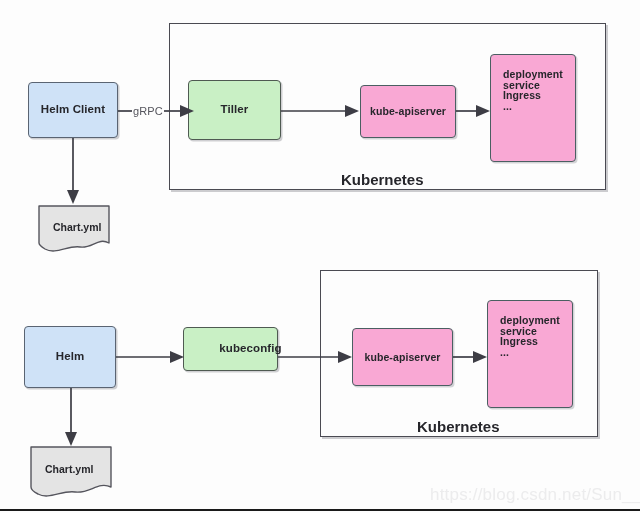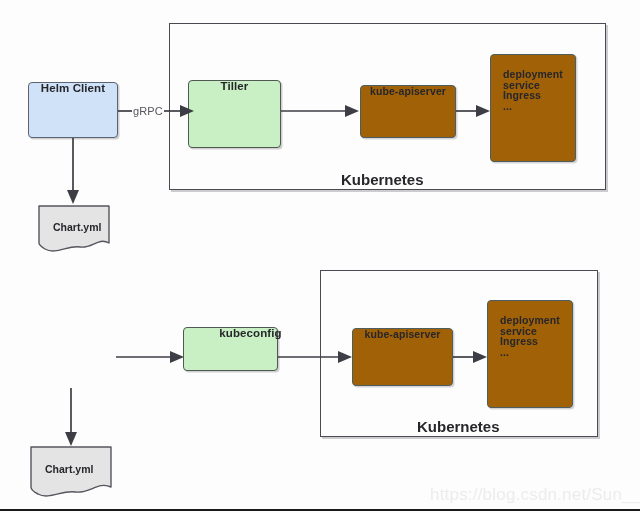--- a/index.html
+++ b/index.html
@@ -14,21 +14,21 @@
     position: relative;
     width: 640px;
     height: 513px;
     background: #fdfdfd;
     overflow: hidden;
   }
   .node {
     position: absolute;
     box-sizing: border-box;
     display: flex;
-    align-items: flex-start;
+    align-items: center;
     justify-content: center;
     text-align: center;
     font-weight: bold;
     color: #26262b;
     letter-spacing: 0.1px;
     border-radius: 4px;
     border: 1.4px solid;
   }
   .node .lbl { display:block; line-height: 1.0; }
 
@@ -41,21 +41,21 @@
   }
   
   .n-green {
     background: #c9f0c5;
     border-color: #4f5a52;
     font-size: 11.5px;
     box-shadow: 1.5px 1.5px 0 rgba(120,120,130,0.35);
   }
   
   .n-cyan {
-    background: #a16207;
+    background: #f9a8d4;
     border-color: #4b5f62;
     font-size: 10.5px;
     box-shadow: 1.5px 1.5px 0 rgba(120,120,130,0.3);
   }
   .n-cyan.multiline {
     align-items: flex-start;
     justify-content: flex-start;
     text-align: left;
     padding: 14px 0 0 12px;
     font-size: 10.5px;
@@ -128,21 +128,21 @@
 
 <div id="canvas">
 
   <div class="group" style="left:169px; top:23px; width:437px; height:167px;"></div>
   <div class="group-label" style="left:341px; top:171px;">Kubernetes</div>
 
   <div class="node n-blue" style="left:28px; top:82px; width:90px; height:56px;">
     <span class="lbl">Helm Client</span>
   </div>
 
-  <div class="node n-green" style="left:188px; top:80px; width:93px; height:68px;">
+  <div class="node n-green" style="left:188px; top:80px; width:93px; height:60px;">
     <span class="lbl">Tiller</span>
   </div>
 
   <div class="node n-cyan" style="left:360px; top:85px; width:96px; height:53px;">
     <span class="lbl">kube-apiserver</span>
   </div>
 
   <div class="node n-cyan multiline" style="left:490px; top:54px; width:86px; height:108px;">
     <div>
       <span class="lbl">deployment</span>
@@ -177,20 +177,23 @@
   </svg>
 
   <svg class="conn" style="left:62px; top:138px;" width="22" height="68">
     <line x1="11" y1="0" x2="11" y2="52"></line>
     <polygon points="5,52 17,52 11,66"></polygon>
   </svg>
 
   <div class="group" style="left:320px; top:270px; width:278px; height:167px;"></div>
   <div class="group-label" style="left:417px; top:418px;">Kubernetes</div>
 
+  <div class="node n-blue" style="left:24px; top:326px; width:92px; height:62px;">
+    <span class="lbl">Helm</span>
+  </div>
 
   <div class="node n-green" style="left:183px; top:327px; width:95px; height:44px;padding-left:40px;">
     <span class="lbl">kubeconfig</span>
   </div>
 
   <div class="node n-cyan" style="left:352px; top:328px; width:101px; height:58px;">
     <span class="lbl">kube-apiserver</span>
   </div>
 
   <div class="node n-cyan multiline" style="left:487px; top:300px; width:86px; height:108px;">

